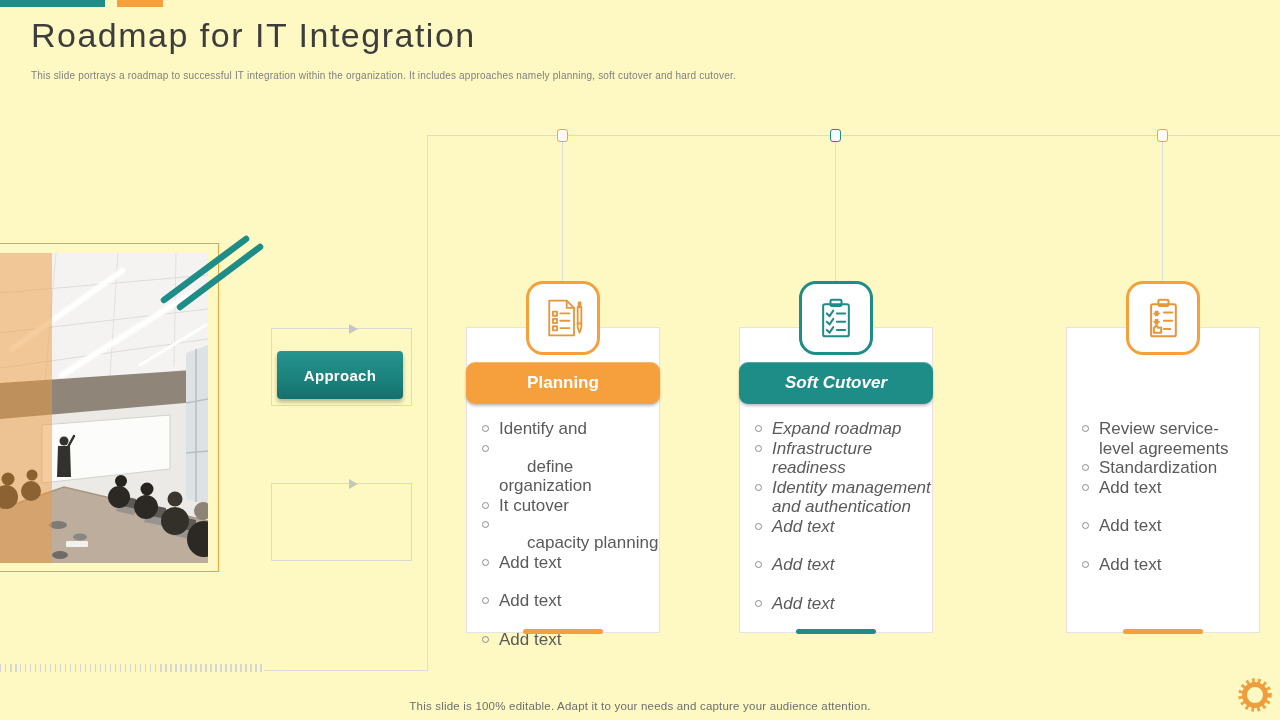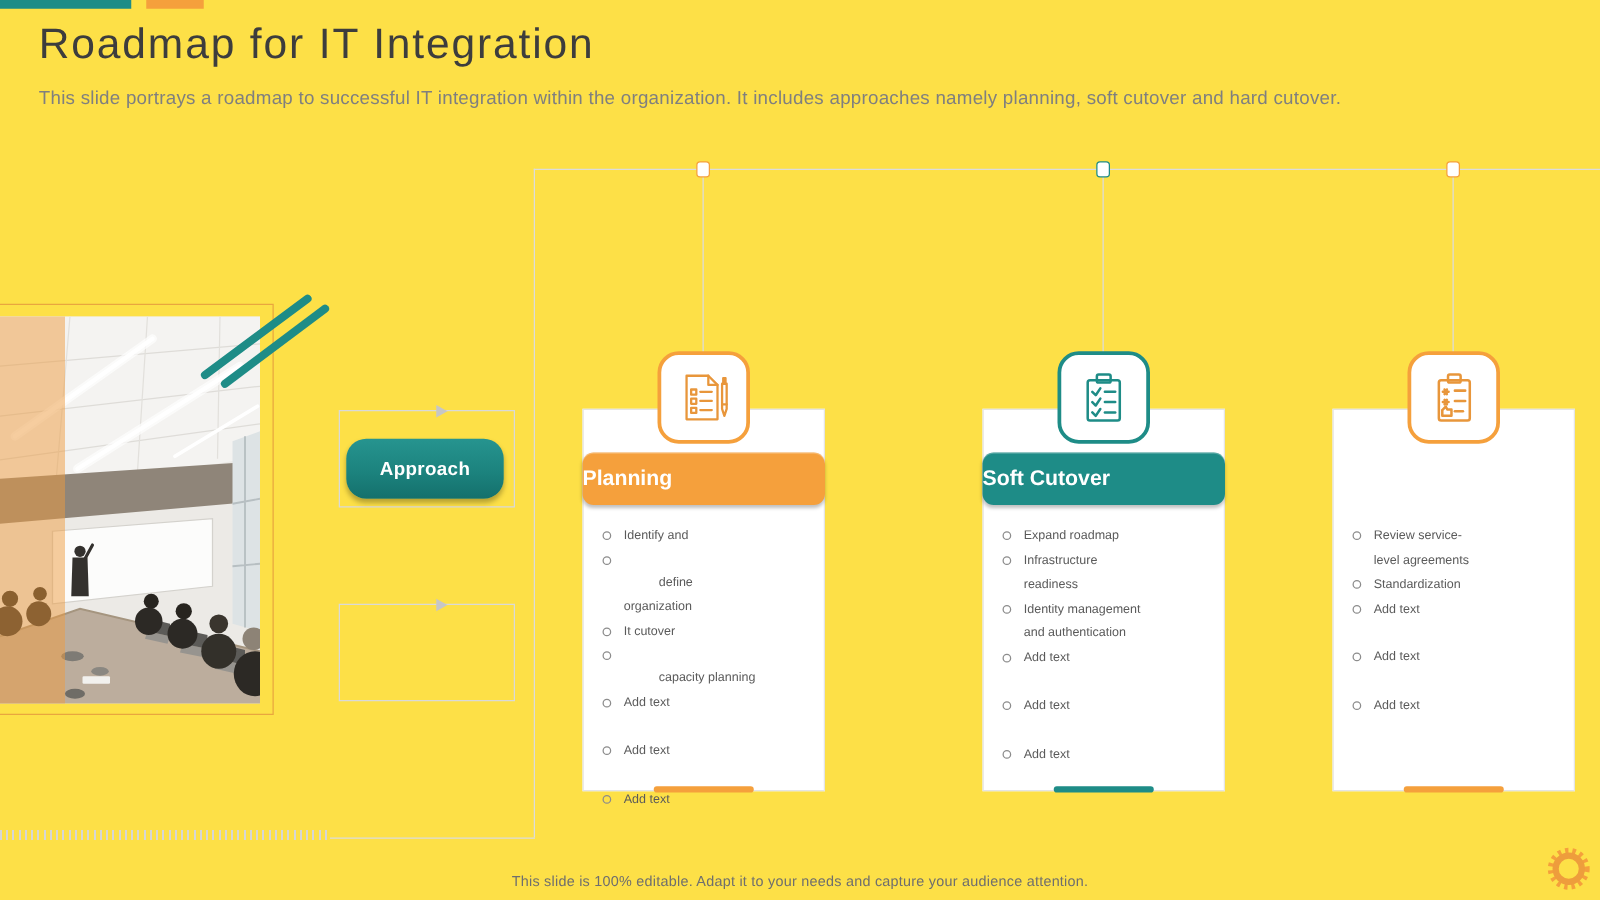--- a/index.html
+++ b/index.html
@@ -1,62 +1,62 @@
 <!DOCTYPE html>
 <html><head>
 <meta charset="utf-8">
 <style>
   * { margin:0; padding:0; box-sizing:border-box; }
   html,body { width:1280px; height:720px; background:#fff; font-family:"Liberation Sans", sans-serif; }
-  #stage { position:relative; width:1280px; height:720px; background:#fde047; overflow:hidden; }
+  #stage { position:relative; width:1280px; height:720px; background:#fef9c3; overflow:hidden; }
 
   
   .strip { position:absolute; top:0; height:7px; }
   .strip.teal { left:0; width:105px; background:#1E8C87; }
   .strip.orange { left:117px; width:46px; background:#F5A03C; }
 
   
   .title { position:absolute; left:31px; top:16px; font-size:34px; font-weight:300; letter-spacing:1.5px; color:#3d3d3d; }
-  .subtitle { position:absolute; left:31px; top:70px; font-size:15px; color:#7f7f7f; letter-spacing:.2px; }
+  .subtitle { position:absolute; left:31px; top:70px; font-size:10px; color:#7f7f7f; letter-spacing:.2px; }
 
   
   .hline, .vline { position:absolute; background:#dcdcdc; }
   .dotted { position:absolute; left:0; top:664px; width:262px; height:8px;
             background:repeating-linear-gradient(90deg,#d6d6d6 0 1.5px, transparent 1.5px 5px); }
 
   
   .photo-frame { position:absolute; left:-12px; top:243px; width:231px; height:329px; border:1px solid #E9A63F; }
   .photo { position:absolute; left:0; top:253px; width:208px; height:310px; overflow:hidden; }
   .diag-lines { position:absolute; left:156px; top:228px; width:112px; height:86px; }
 
   
   .shape-box { position:absolute; border:1px solid #d9d9d9; }
   .arrowhead { position:absolute; width:0; height:0; border-left:9px solid #c6c6c6;
                border-top:5px solid transparent; border-bottom:5px solid transparent; }
-  .side-btn { position:absolute; width:126px; border-radius:16px; color:#fff; font-weight:bold; font-size:15px;
+  .side-btn { position:absolute; width:126px; border-radius:4px; color:#fff; font-weight:bold; font-size:15px;
               display:flex; align-items:center; justify-content:center;
               background:linear-gradient(180deg,#26948f 0%, #1c837e 55%, #14706c 100%);
               box-shadow:0 3px 4px rgba(0,0,0,.28); letter-spacing:.3px; }
 
   
   .column { position:absolute; top:0; width:194px; height:690px; }
   .conn-line { position:absolute; left:96px; top:135px; width:1px; height:147px; background:#dcdcdc; }
   .conn-square { position:absolute; left:91px; top:129px; width:11px; height:13px; background:#fff;
                  border:1.5px solid var(--accent); border-radius:3px; z-index:3; }
   .icon-box { position:absolute; left:60px; top:281px; width:74px; height:74px; background:#fff;
               border:3.5px solid var(--accent); border-radius:17px; display:flex; align-items:center;
               justify-content:center; z-index:4; }
   .card { position:absolute; left:0; top:327px; width:194px; height:306px; background:#fff;
           border:1px solid #e4e4e4; z-index:1; }
   .col-header { position:absolute; left:0; top:362px; width:194px; height:42px; background:var(--accent);
                 border-radius:9px; color:#fff; font-weight:bold; font-size:17px; display:flex;
-                align-items:center; z-index:2;
+                align-items:center; justify-content:center; z-index:2;
                 box-shadow:inset 0 1px 0 rgba(255,255,255,.25), 0 2px 3px rgba(0,0,0,.25); }
   .col-list { position:absolute; left:0; top:419px; width:194px; padding-left:16px; z-index:2; list-style:none; }
-  .col-list li { display:flex; font-size:10px; line-height:19.5px; color:#5a5a5a; }
+  .col-list li { display:flex; font-size:17px; line-height:19.5px; color:#5a5a5a; }
   .col-list li.gap { margin-top:19px; }
   .bullet { flex:0 0 7px; width:7px; height:7px; border:1px solid #8c8c8c; border-radius:50%;
             margin:6px 10px 0 0; }
   li.cont .bullet { visibility:hidden; }
   li.indent .txt { padding-left:28px;margin-top:18px; }
   .accent-bar { position:absolute; left:57px; top:629px; width:80px; height:5px; border-radius:2.5px;
                 background:var(--accent); z-index:2; }
 
   
   .footer-note { position:absolute; left:0; top:700px; width:1280px; text-align:center;
@@ -205,21 +205,21 @@
             <span class="bullet"></span>
             <span class="txt">Add text</span>
           </li>
           <li class="gap">
             <span class="bullet"></span>
             <span class="txt">Add text</span>
           </li>
         </ul>
         <div class="accent-bar"></div>
       </div>
-      <div class="column" style="left: 786px; --accent: #1E8C87;">
+      <div class="column" style="left: 739px; font-style: italic; --accent: #1E8C87;">
         <div class="conn-line"></div>
         <div class="conn-square"></div>
         <div class="card"></div>
         <div class="icon-box">
   <svg width="44" height="44" viewBox="0 0 48 48" fill="none" stroke="#1E8C87" stroke-width="2.2" stroke-linecap="round" stroke-linejoin="round">
     <rect x="10" y="9" width="28" height="35" rx="2"></rect>
     <rect x="18" y="4" width="12" height="7" rx="1.5"></rect>
     <path d="M14 19 L17 22 L21 16"></path>
     <path d="M25 19 H34"></path>
     <path d="M14 28 L17 31 L21 25"></path>

